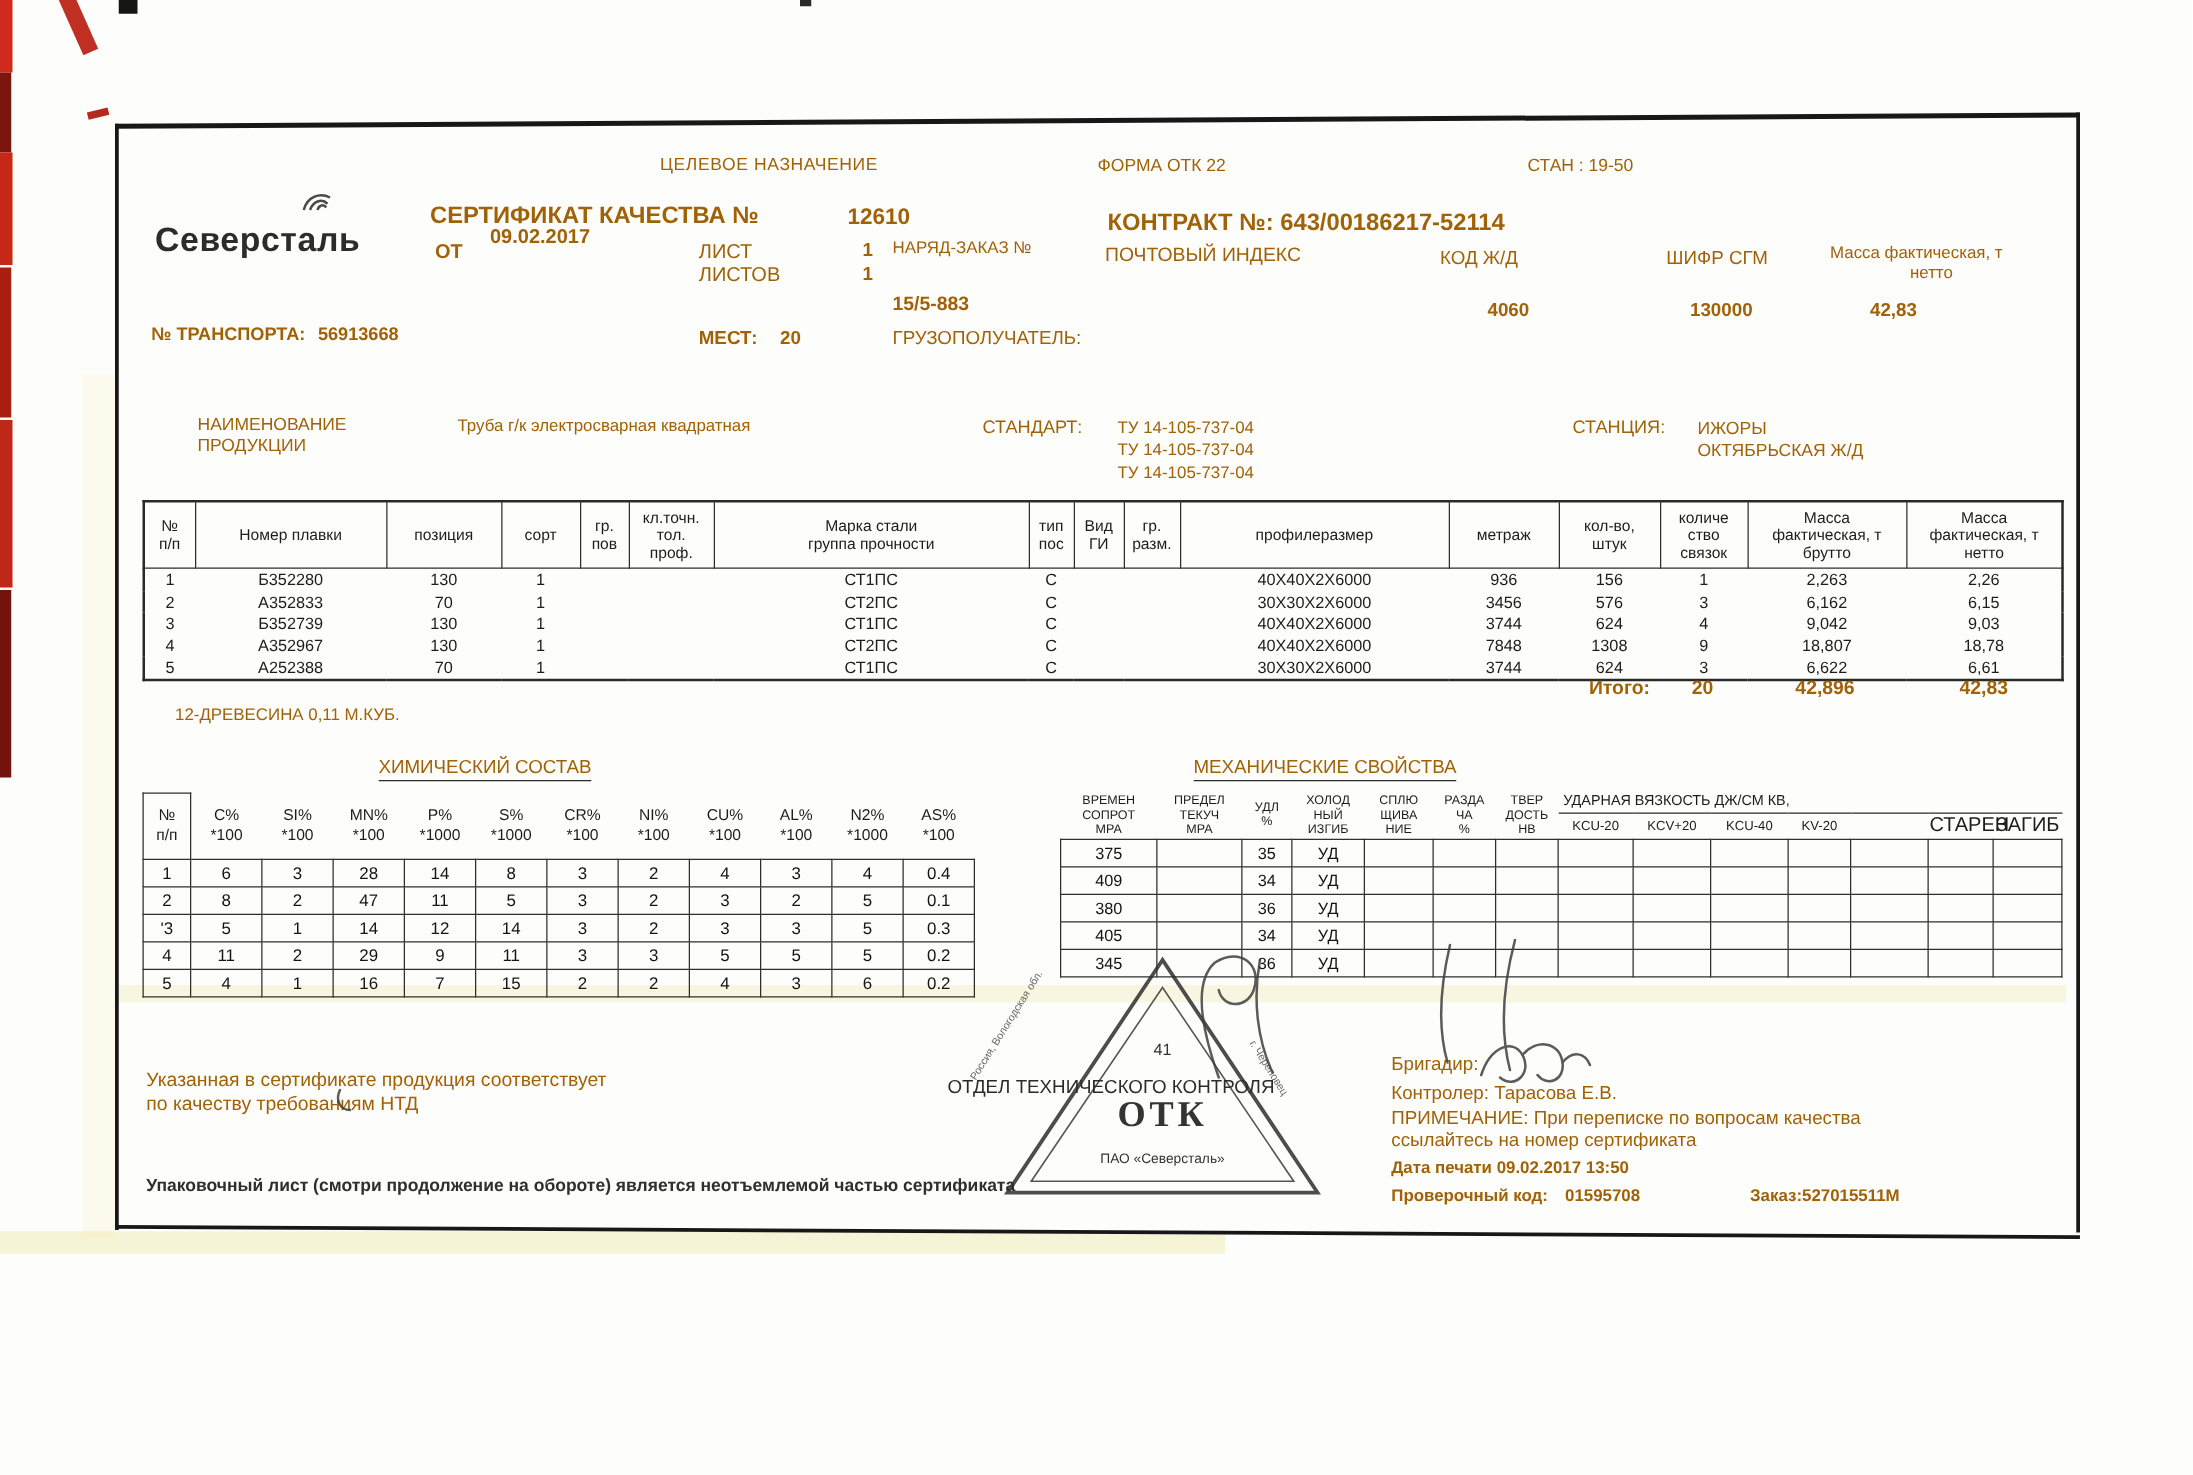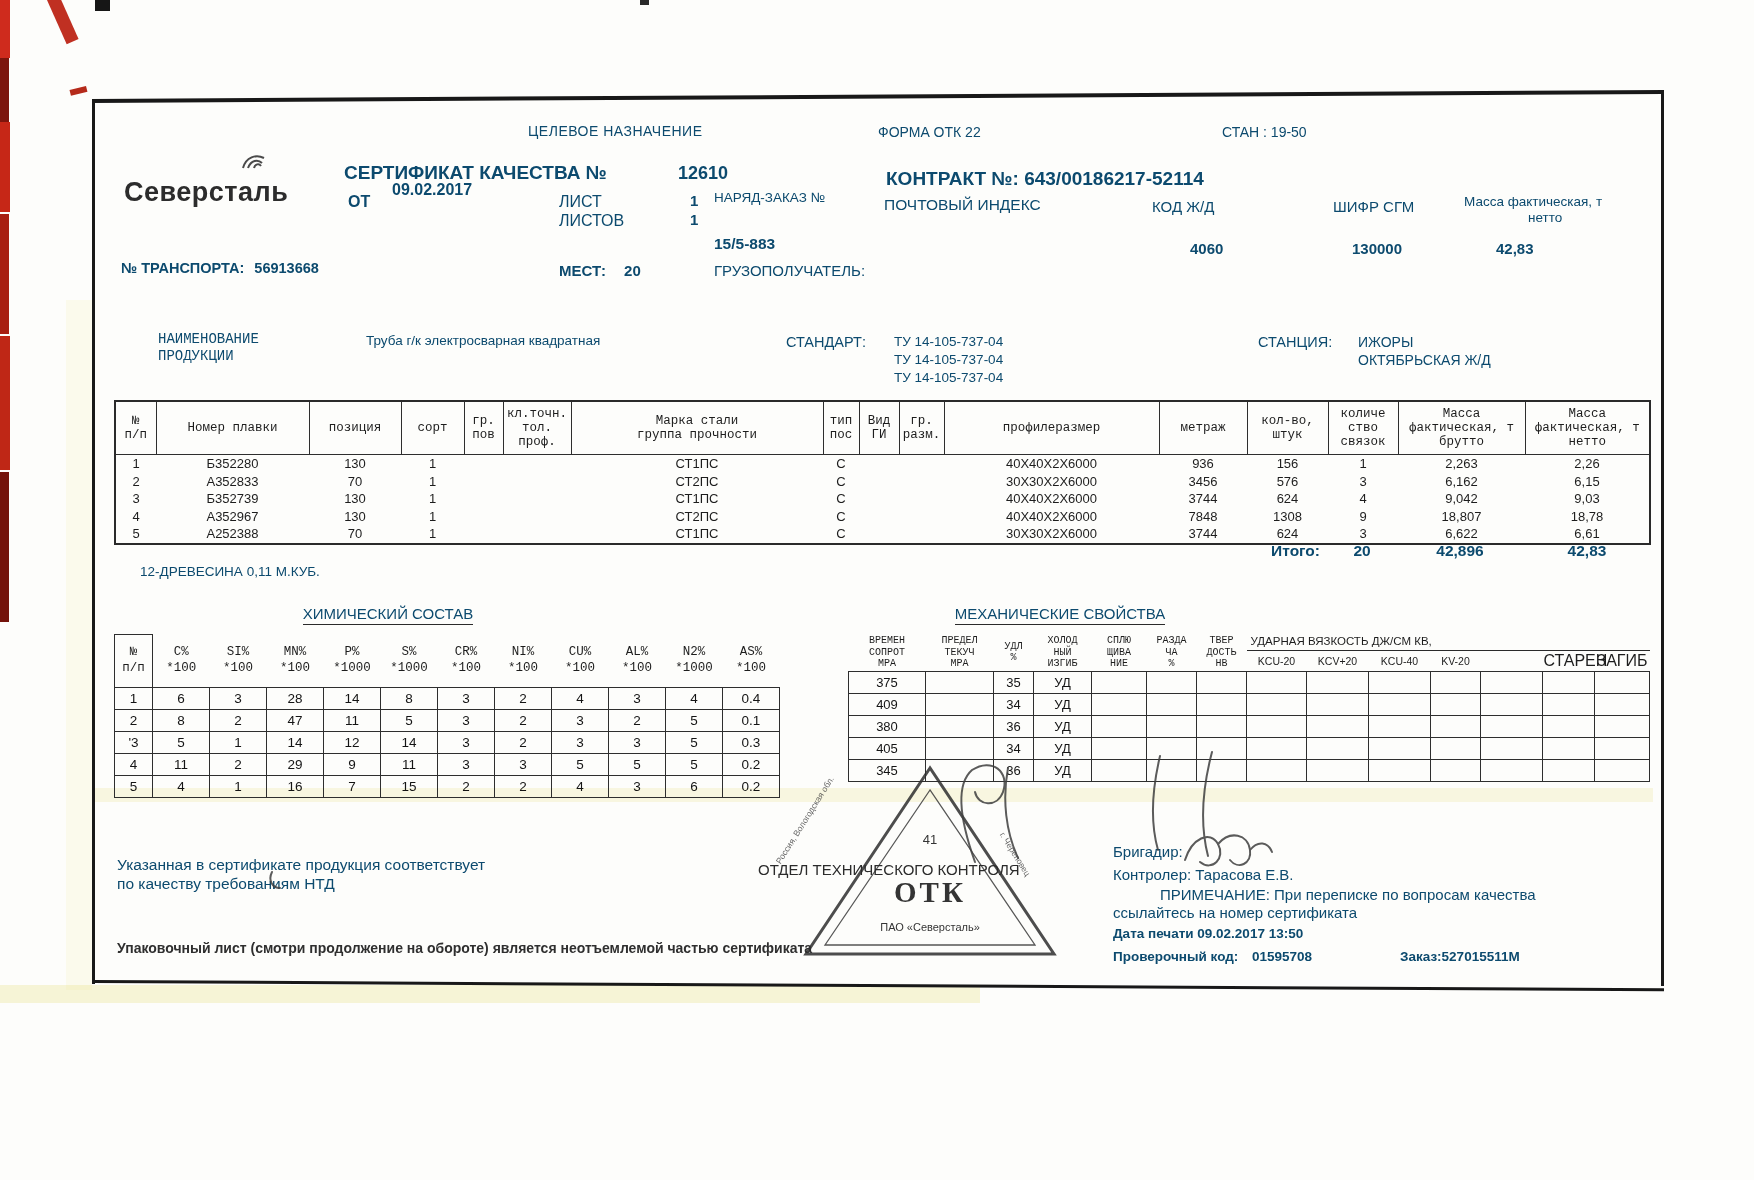--- a/index.html
+++ b/index.html
@@ -1,24 +1,24 @@
 <!DOCTYPE html>
 <html><head>
 <meta charset="utf-8">
 <style>
   html,body { margin:0; padding:0; background:#ffffff; }
   #page {
     position:relative; width:1754px; height:1180px;
     background:#fdfdfb; overflow:hidden;
     font-family:"Liberation Sans", sans-serif; color:#222;
   }
-  .t { position:absolute; white-space:nowrap; color:#0c4a6e; line-height:1.2; }
+  .t { position:absolute; white-space:nowrap; color:#a16207; line-height:1.2; }
   .b { font-weight:bold; }
   .c { text-align:center; }
-  .pre { white-space:pre-line;font-family:Liberation Mono, monospace; }
+  .pre { white-space:pre-line; }
   .band { position:absolute; pointer-events:none; }
   
   .frame-line { position:absolute; background:#181818; }
   
   table { border-collapse:collapse; table-layout:fixed; position:absolute; }
   #main-table { left:114px; top:400px; width:1535px; border:2px solid #2a2a2a; }
   #main-table thead th { border:1.2px solid #2e2e2e; font-size:12.5px; font-weight:normal; line-height:1.12; padding:1px 0; vertical-align:middle; text-align:center; height:50px; color:#1d1d1d; }
   #main-table tbody td { border:none; font-size:13px; text-align:center; height:17.5px; padding:0; color:#1d1d1d; }
   #main-table thead { border-bottom:1.6px solid #2a2a2a; }
   #chem-table { left:114px; top:634px; width:665px; }
@@ -522,21 +522,21 @@
   <div class="t" style="left:758px; top:861px; font-size:15px; z-index:8; color:#2b2b2b;">ОТДЕЛ ТЕХНИЧЕСКОГО КОНТРОЛЯ</div>
 
   <div class="stamp-text c" style="left:880px; top:832px; width:100px; font-size:13px;">41</div>
   <div class="stamp-text c" style="left:866px; top:876px; width:128px; font-size:29px; font-weight:bold; font-family:'Liberation Serif', serif; letter-spacing:3px;">ОТК</div>
   <div class="stamp-text c" style="left:852px; top:921px; width:156px; font-size:11px;">ПАО «Северсталь»</div>
   <div class="stamp-text" style="left:778px; top:858px; font-size:8.5px; transform:rotate(-58deg); transform-origin:left center; opacity:0.75;">Россия, Вологодская обл.</div>
   <div class="stamp-text" style="left:1002px; top:828px; font-size:8.5px; transform:rotate(58deg); transform-origin:left center; opacity:0.75;">г. Череповец</div>
 
   <div class="t" style="left:1113px; top:843px; font-size:15px;">Бригадир:</div>
   <div class="t" style="left:1113px; top:866px; font-size:15px;">Контролер: Тарасова Е.В.</div>
-  <div class="t" style="left:1160px; top:886px; font-size:15px;">ПРИМЕЧАНИЕ: При переписке по вопросам качества</div>
+  <div class="t" style="left:1113px; top:886px; font-size:15px;">ПРИМЕЧАНИЕ: При переписке по вопросам качества</div>
   <div class="t" style="left:1113px; top:904px; font-size:15px;">ссылайтесь на номер сертификата</div>
   <div class="t b" style="left:1113px; top:926px; font-size:13.5px;">Дата печати 09.02.2017   13:50</div>
   <div class="t b" style="left:1113px; top:949px; font-size:13.5px;">
     <span>Проверочный код:</span>
     <span style="margin-left:10px;">01595708</span>
   </div>
   <div class="t b" style="left:1400px; top:949px; font-size:13.5px;">Заказ:527015511М</div>
 
   <svg class="overlay" width="1754" height="1180" viewBox="0 0 1754 1180">
 

